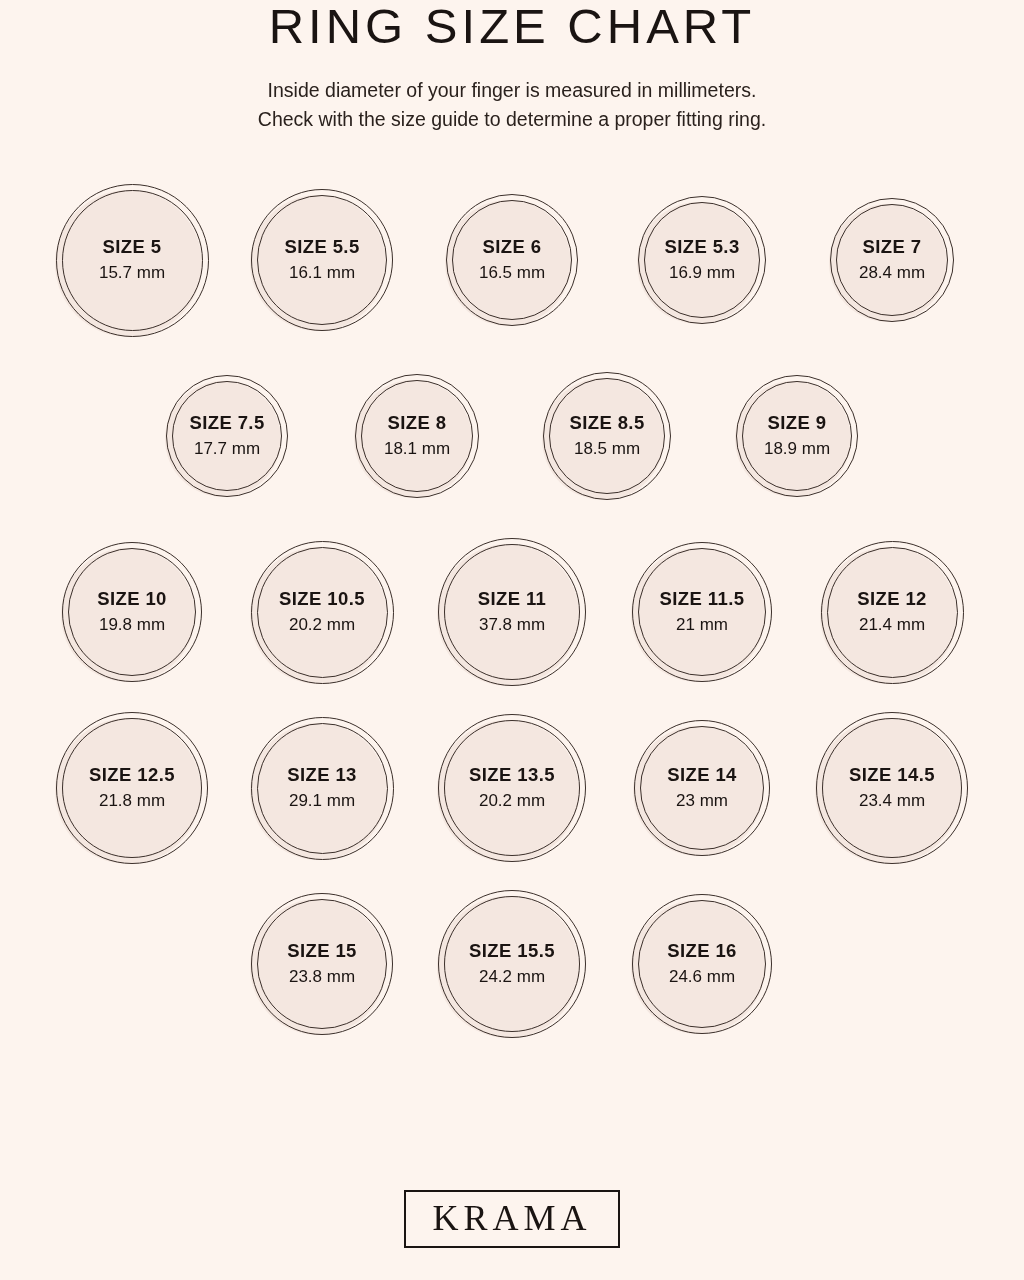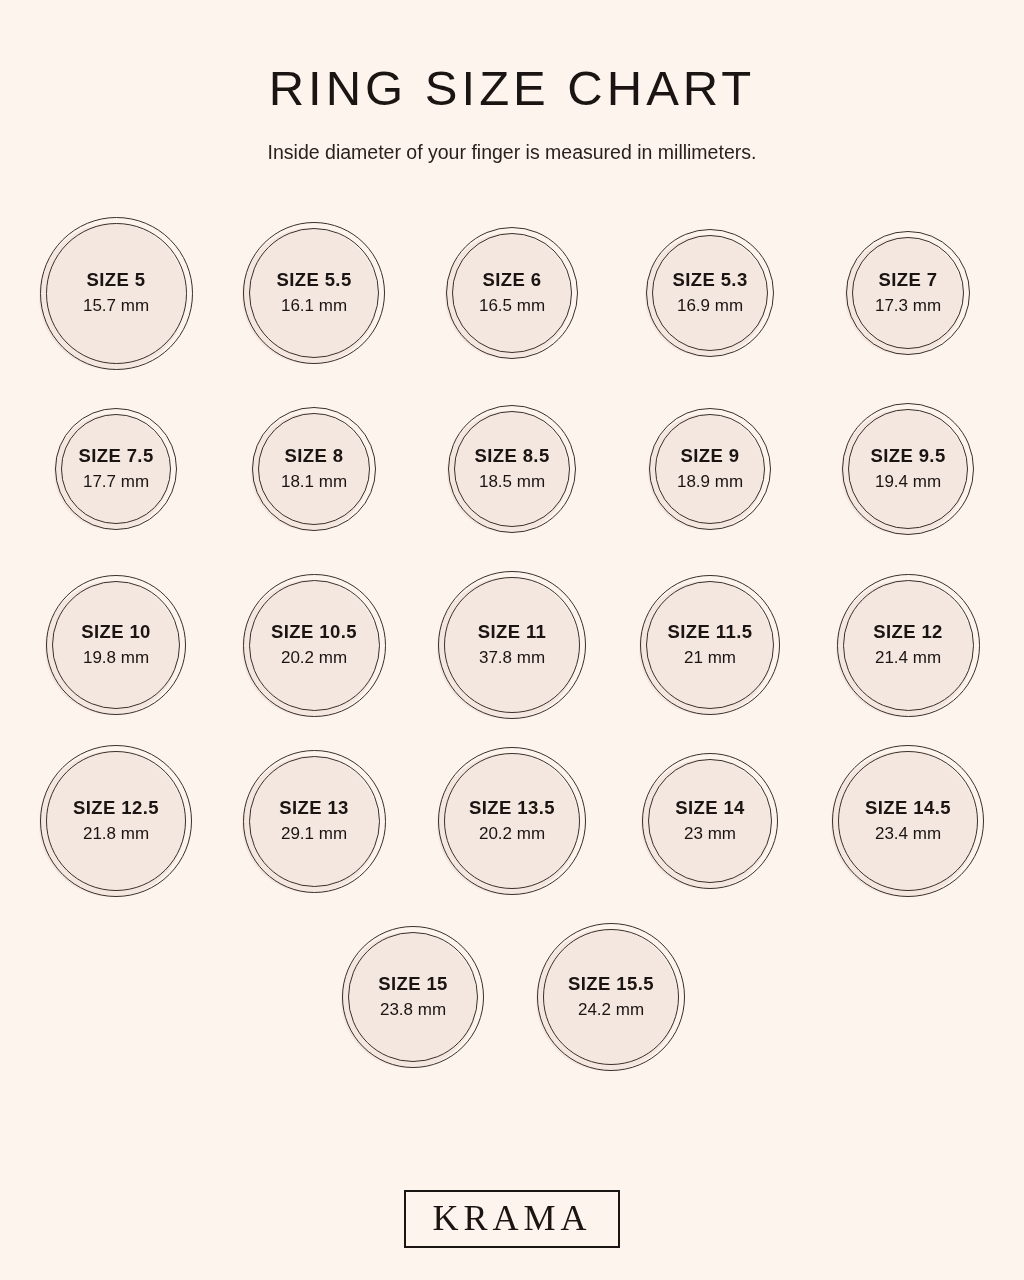--- a/index.html
+++ b/index.html
@@ -20,21 +20,20 @@
     position: relative;
     box-sizing: border-box;
     padding: 0;
   }
   .title {
     text-align: center;
     font-size: 49px;
     letter-spacing: 4px;
     font-weight: 400;
     margin: 0;
-    padding-top: 62px;
     color: #1a1412;
     line-height: 1.1;
   }
   .subtitle {
     text-align: center;
     font-size: 19.5px;
     line-height: 1.5;
     margin: 22px 0 0 0;
     color: #2a211d;
     font-weight: 400;
@@ -43,21 +42,21 @@
     margin-top: 38px;
     display: flex;
     flex-direction: column;
     align-items: center;
     gap: 0px;
   }
   .row {
     display: flex;
     justify-content: flex-end;
     align-items: center;
-    gap: 38px;
+    gap: 30px;
     height: 176px;
   }
   .ring {
     position: relative;
     width: 160px;
     height: 160px;
     display: flex;
     align-items: center;
     justify-content: center;
   }
@@ -113,20 +112,21 @@
 </style>
 </head>
 <body>
 
 <div class="page">
 
   <h1 class="title">RING SIZE CHART</h1>
 
   <p class="subtitle">
     <span>Inside diameter of your finger is measured in millimeters.</span><br>
+    <span>Check with the size guide to determine a proper fitting ring.</span>
   </p>
 
   <div class="grid" id="ring-grid">
       <div class="row">
         <div class="ring">
           <div class="shade" style="width: 147px; height: 147px; left: 2.5px; top: 9.5px;"></div>
           <div class="outer" style="width: 153px; height: 153px; left: 3.5px; top: 3.5px;"></div>
           <div class="inner" style="width: 141px; height: 141px; left: 9.5px; top: 9.5px;"></div>
           <div class="label">
             <span class="sz">SIZE 5</span>
@@ -159,21 +159,21 @@
             <span class="sz">SIZE 5.3</span>
             <span class="mm">16.9 mm</span>
           </div>
         </div>
         <div class="ring">
           <div class="shade" style="width: 118px; height: 118px; left: 17px; top: 24px;"></div>
           <div class="outer" style="width: 124px; height: 124px; left: 18px; top: 18px;"></div>
           <div class="inner" style="width: 112px; height: 112px; left: 24px; top: 24px;"></div>
           <div class="label">
             <span class="sz">SIZE 7</span>
-            <span class="mm">17.3 mm</span>
+            <span class="mm">28.4 mm</span>
           </div>
         </div>
       </div>
       <div class="row">
         <div class="ring">
           <div class="shade" style="width: 116px; height: 116px; left: 18px; top: 25px;"></div>
           <div class="outer" style="width: 122px; height: 122px; left: 19px; top: 19px;"></div>
           <div class="inner" style="width: 110px; height: 110px; left: 25px; top: 25px;"></div>
           <div class="label">
             <span class="sz">SIZE 7.5</span>
@@ -200,29 +200,20 @@
         </div>
         <div class="ring">
           <div class="shade" style="width: 116px; height: 116px; left: 18px; top: 25px;"></div>
           <div class="outer" style="width: 122px; height: 122px; left: 19px; top: 19px;"></div>
           <div class="inner" style="width: 110px; height: 110px; left: 25px; top: 25px;"></div>
           <div class="label">
             <span class="sz">SIZE 9</span>
             <span class="mm">18.9 mm</span>
           </div>
         </div>
-        <div class="ring">
-          <div class="shade" style="width: 126px; height: 126px; left: 13px; top: 20px;"></div>
-          <div class="outer" style="width: 132px; height: 132px; left: 14px; top: 14px;"></div>
-          <div class="inner" style="width: 120px; height: 120px; left: 20px; top: 20px;"></div>
-          <div class="label">
-            <span class="sz">SIZE 9.5</span>
-            <span class="mm">19.4 mm</span>
-          </div>
-        </div>
       </div>
       <div class="row">
         <div class="ring">
           <div class="shade" style="width: 134px; height: 134px; left: 9px; top: 16px;"></div>
           <div class="outer" style="width: 140px; height: 140px; left: 10px; top: 10px;"></div>
           <div class="inner" style="width: 128px; height: 128px; left: 16px; top: 16px;"></div>
           <div class="label">
             <span class="sz">SIZE 10</span>
             <span class="mm">19.8 mm</span>
           </div>
@@ -323,20 +314,29 @@
         </div>
         <div class="ring">
           <div class="shade" style="width: 142px; height: 142px; left: 5px; top: 12px;"></div>
           <div class="outer" style="width: 148px; height: 148px; left: 6px; top: 6px;"></div>
           <div class="inner" style="width: 136px; height: 136px; left: 12px; top: 12px;"></div>
           <div class="label">
             <span class="sz">SIZE 15.5</span>
             <span class="mm">24.2 mm</span>
           </div>
         </div>
+        <div class="ring">
+          <div class="shade" style="width: 134px; height: 134px; left: 9px; top: 16px;"></div>
+          <div class="outer" style="width: 140px; height: 140px; left: 10px; top: 10px;"></div>
+          <div class="inner" style="width: 128px; height: 128px; left: 16px; top: 16px;"></div>
+          <div class="label">
+            <span class="sz">SIZE 16</span>
+            <span class="mm">24.6 mm</span>
+          </div>
+        </div>
       </div>
     </div>
 
   <div class="logo-wrap">
     <div class="logo">KRAMA</div>
   </div>
 
 </div>
 
 </body></html>

